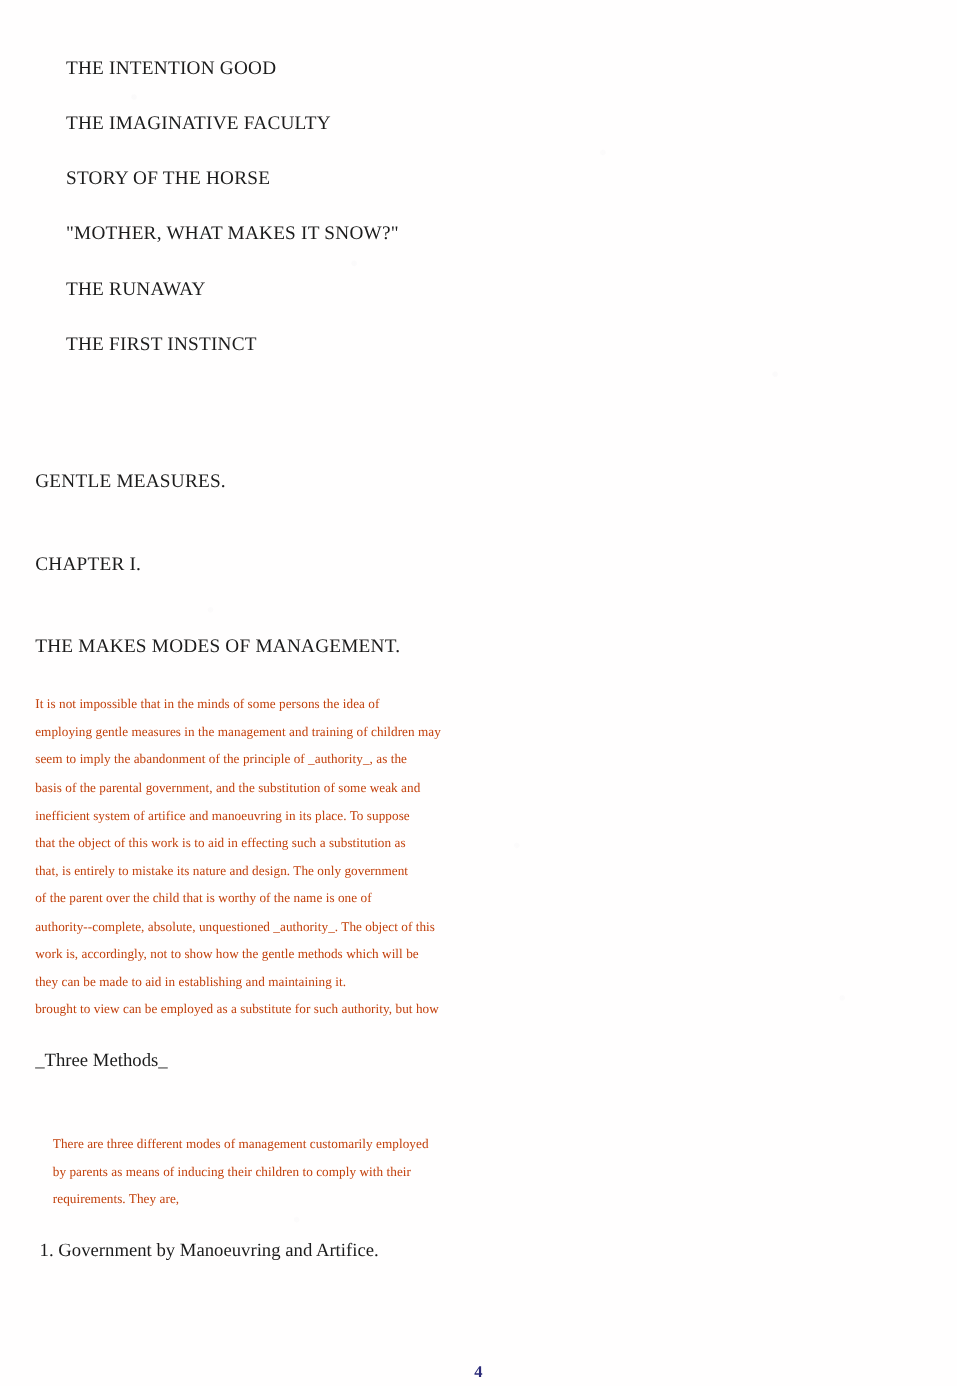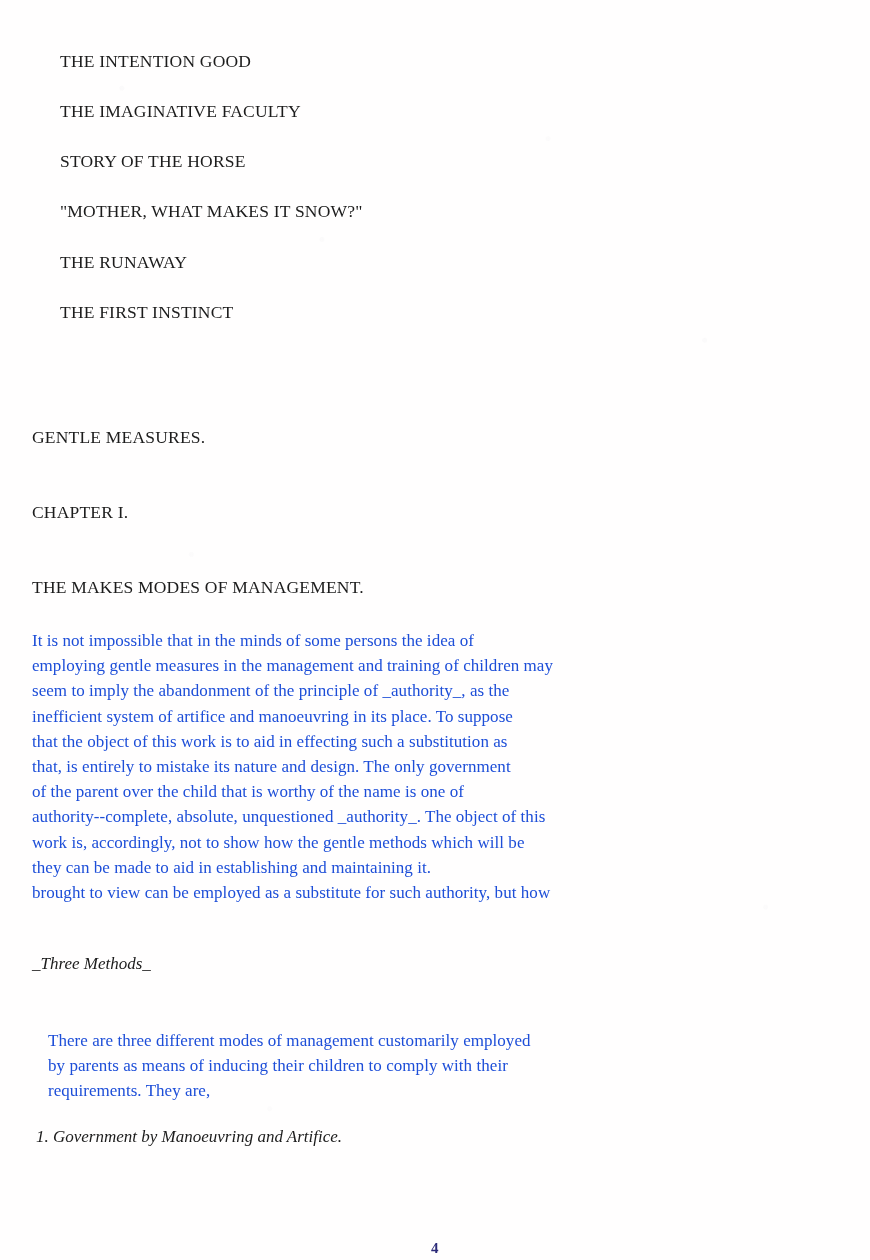--- a/index.html
+++ b/index.html
@@ -55,37 +55,36 @@
 
   .section-head {
     font-size: 17.5px;
     line-height: 1;
     letter-spacing: 0.2px;
     color: #1c1c1c;
     white-space: pre;
   }
 
   .para {
-    font-size: 17px;
+    font-size: 12px;
     line-height: 25.2px;
-    color: #1d4ed8;
+    color: #c2410c;
     letter-spacing: 0.05px;
     width: 580px;
   }
   .para .ln {
     display: block;
     white-space: pre;
   }
 
   .standalone {
     font-size: 17px;
     line-height: 1;
     color: #1c1c1c;
     white-space: pre;
-    font-style: italic;
   }
 
   .page-number {
     position: absolute;
     left: 0;
     right: 0;
     text-align: center;
     font-size: 15px;
     font-weight: bold;
     color: #2b2a78;
@@ -116,20 +115,21 @@
     <div class="section-head" style="position:absolute; left:0; top:429px;">GENTLE MEASURES.</div>
 
     <div class="section-head" style="position:absolute; left:0; top:504px;">CHAPTER I.</div>
 
     <div class="section-head" style="position:absolute; left:0; top:579px;">THE MAKES MODES OF MANAGEMENT.</div>
 
     <div class="para" style="position:absolute; left:0; top:628px;">
       <span class="ln">It is not impossible that in the minds of some persons the idea of</span>
       <span class="ln">employing gentle measures in the management and training of children may</span>
       <span class="ln">seem to imply the abandonment of the principle of _authority_, as the</span>
+      <span class="ln">basis of the parental government, and the substitution of some weak and</span>
       <span class="ln">inefficient system of artifice and manoeuvring in its place. To suppose</span>
       <span class="ln">that the object of this work is to aid in effecting such a substitution as</span>
       <span class="ln">that, is entirely to mistake its nature and design. The only government</span>
       <span class="ln">of the parent over the child that is worthy of the name is one of</span>
       <span class="ln">authority--complete, absolute, unquestioned _authority_. The object of this</span>
       <span class="ln">work is, accordingly, not to show how the gentle methods which will be</span>
       <span class="ln">they can be made to aid in establishing and maintaining it.</span>
       <span class="ln">brought to view can be employed as a substitute for such authority, but how</span>
     </div>
 

